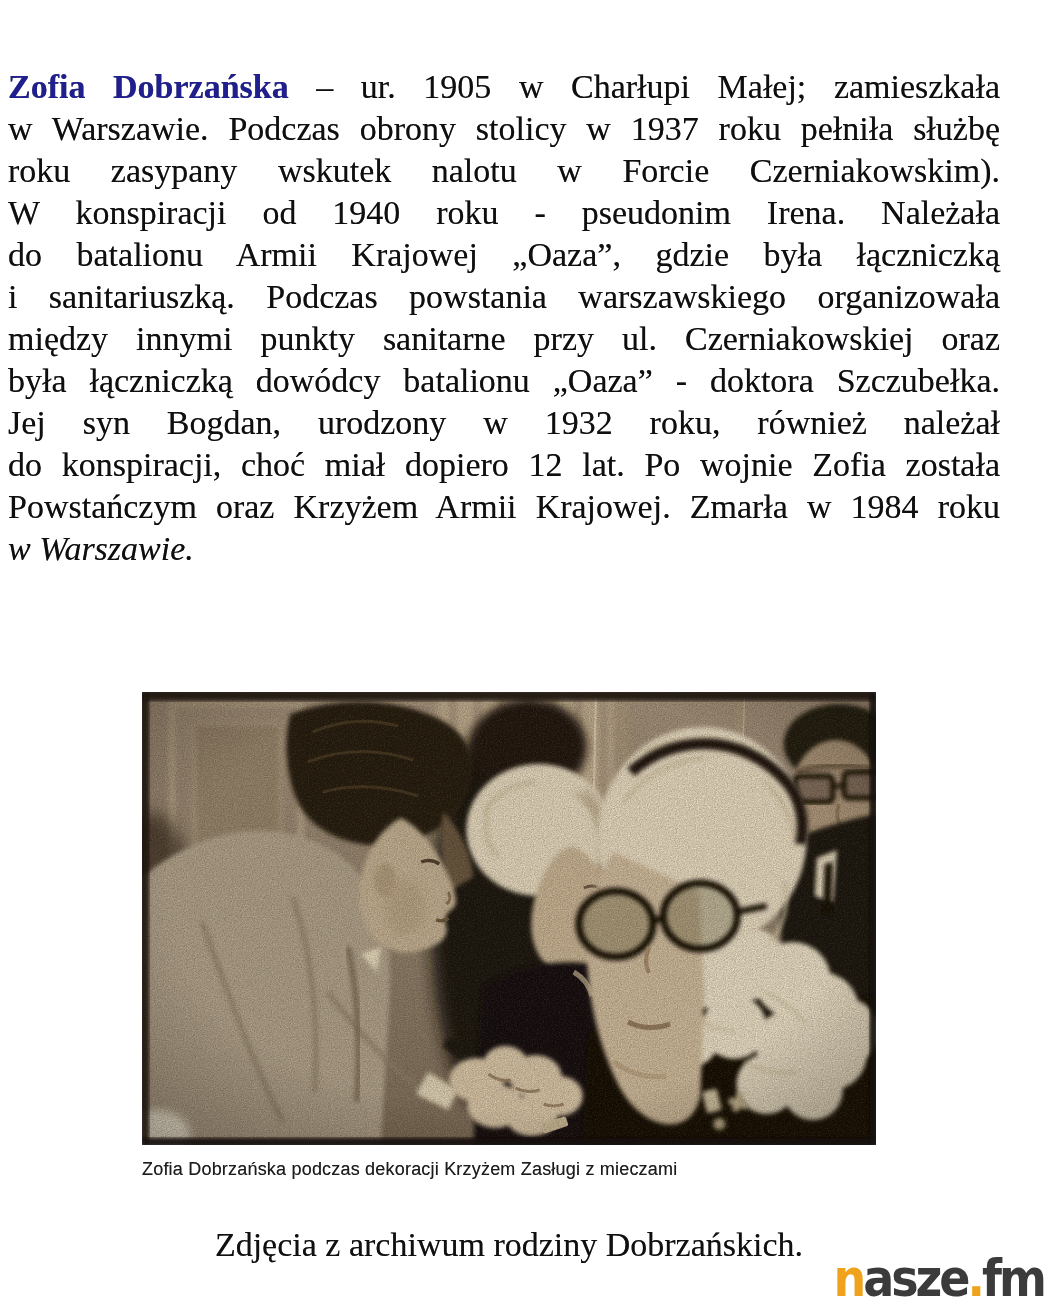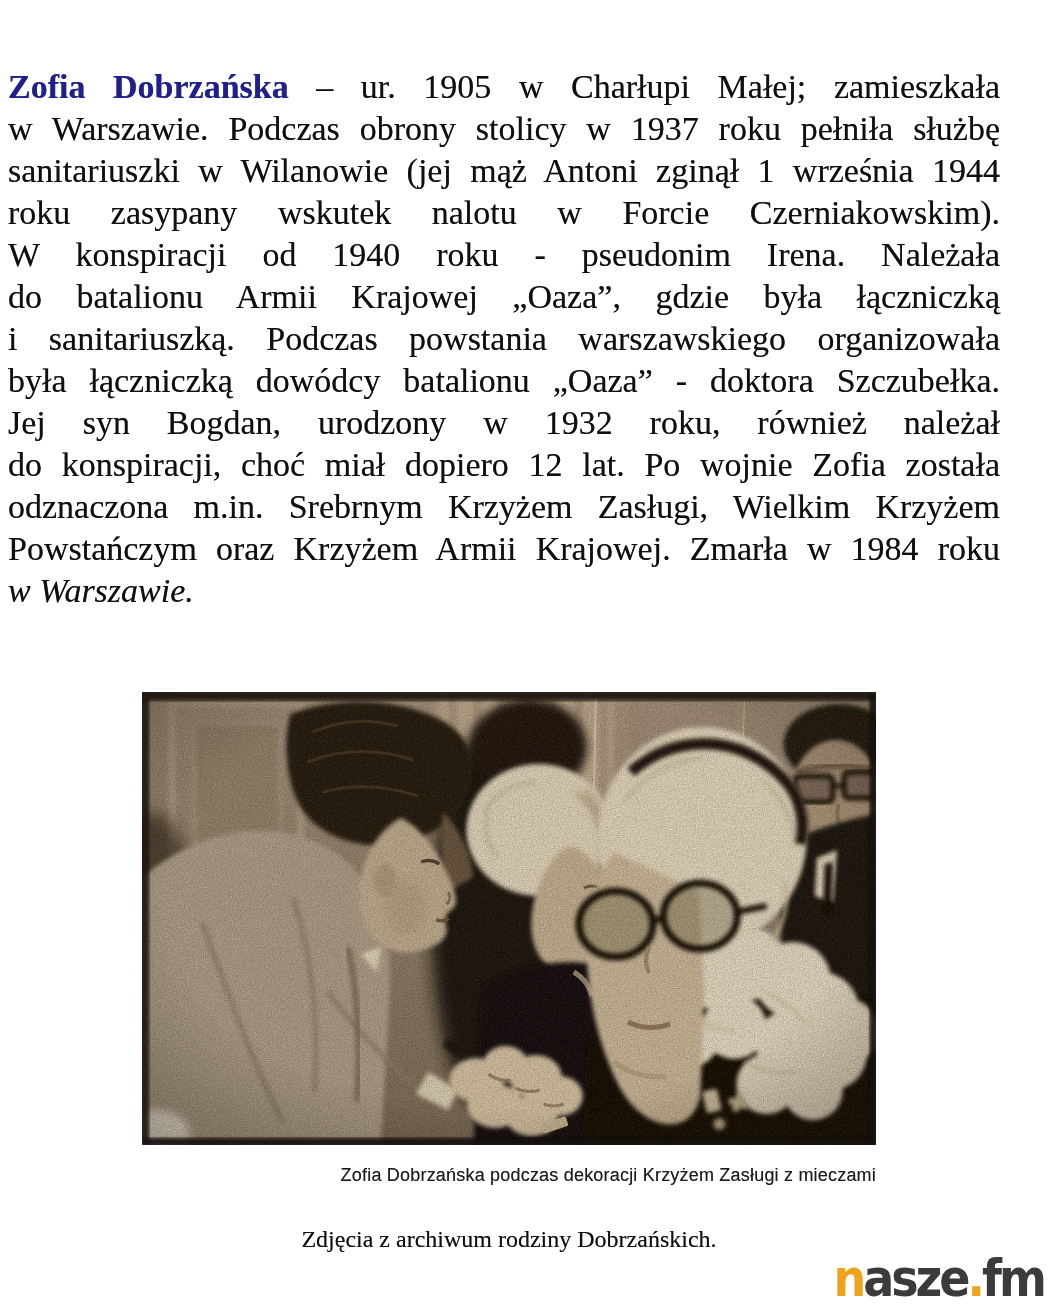--- a/index.html
+++ b/index.html
@@ -11,54 +11,53 @@
     position:absolute; left:8px; top:66px; width:992px;
     color:#0f0f0f; font-size:34px; line-height:42px;
     text-shadow:0 0 0.6px rgba(0,0,0,0.55);
   }
   .tline { text-align:justify; text-align-last:justify; text-justify:inter-word; height:42px; white-space:normal; }
   .tline.last { text-align-last:left;font-style:italic; }
   .name { color:#1f1f8f; font-weight:bold; }
   .figure { position:absolute; left:142px; top:692px; width:734px; margin:0; }
   .photo-svg { display:block; width:734px; height:453px; }
   .caption {
-    margin-top:20px; font-family:"Liberation Sans", sans-serif;
-    font-size:18px; color:#1c1c1c; text-align:right; letter-spacing:0.2px;
+    margin-top:14px; font-family:"Liberation Sans", sans-serif;
+    font-size:18px; color:#1c1c1c; text-align:left; letter-spacing:0.2px;
     text-shadow:0 0 0.4px rgba(0,0,0,0.5);
   }
   .credit {
     position:absolute; left:142px; top:1226px; width:734px; text-align:center;
-    font-size:24px; color:#101010; text-shadow:0 0 0.6px rgba(0,0,0,0.5);
+    font-size:34px; color:#101010; text-shadow:0 0 0.6px rgba(0,0,0,0.5);
   }
   .logo {
     position:absolute; right:4px; bottom:2px;
     font-family:"DejaVu Sans", sans-serif; font-weight:bold; font-size:46px;
     letter-spacing:-3px; line-height:1; transform:scaleY(1.14);
     transform-origin:bottom; white-space:nowrap;
   }
   .logo .accent { color:#efa31d; }
   .logo .dark   { color:#3b3b3b; }
 </style>
 </head>
 <body>
 
 <div class="page">
 
   <div class="article">
     <div class="tline"><span class="name">Zofia Dobrzańska</span><span> – ur. 1905 w Charłupi Małej; zamieszkała</span></div>
     <div class="tline">w Warszawie. Podczas obrony stolicy w 1937 roku pełniła służbę</div>
-    <div class="tline">sanitariuszki w Wilanowie (jej mąż Antoni zginął 1 września 1944</div>
     <div class="tline">roku zasypany wskutek nalotu w Forcie Czerniakowskim).</div>
     <div class="tline">W konspiracji od 1940 roku - pseudonim Irena. Należała</div>
     <div class="tline">do batalionu Armii Krajowej „Oaza”, gdzie była łączniczką</div>
     <div class="tline">i sanitariuszką. Podczas powstania warszawskiego organizowała</div>
+    <div class="tline">między innymi punkty sanitarne przy ul. Czerniakowskiej oraz</div>
     <div class="tline">była łączniczką dowódcy batalionu „Oaza” - doktora Szczubełka.</div>
     <div class="tline">Jej syn Bogdan, urodzony w 1932 roku, również należał</div>
     <div class="tline">do konspiracji, choć miał dopiero 12 lat. Po wojnie Zofia została</div>
-    <div class="tline">odznaczona m.in. Srebrnym Krzyżem Zasługi, Wielkim Krzyżem</div>
     <div class="tline">Powstańczym oraz Krzyżem Armii Krajowej. Zmarła w 1984 roku</div>
     <div class="tline last">w Warszawie.</div>
   </div>
 
   <figure class="figure">
     <svg class="photo-svg" viewBox="0 0 731 453" xmlns="http://www.w3.org/2000/svg" preserveAspectRatio="none">
       <defs>
         <linearGradient id="wallg" x1="0" y1="0" x2="0" y2="1">
           <stop offset="0" stop-color="#a5917a"></stop>
           <stop offset="0.5" stop-color="#92806a"></stop>

